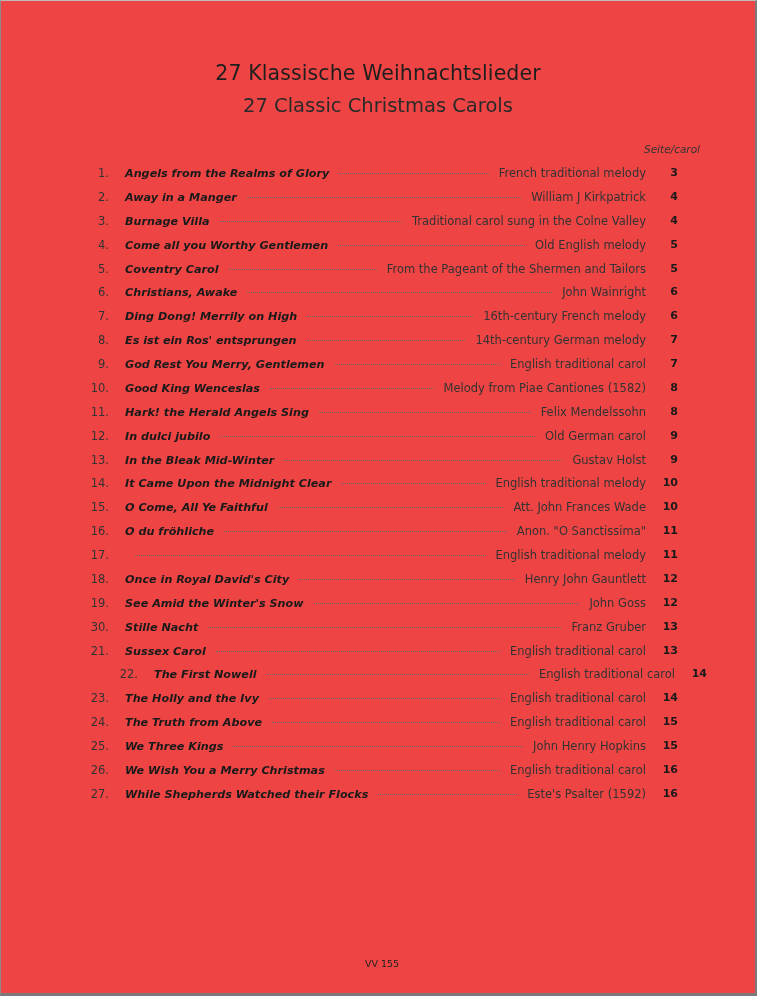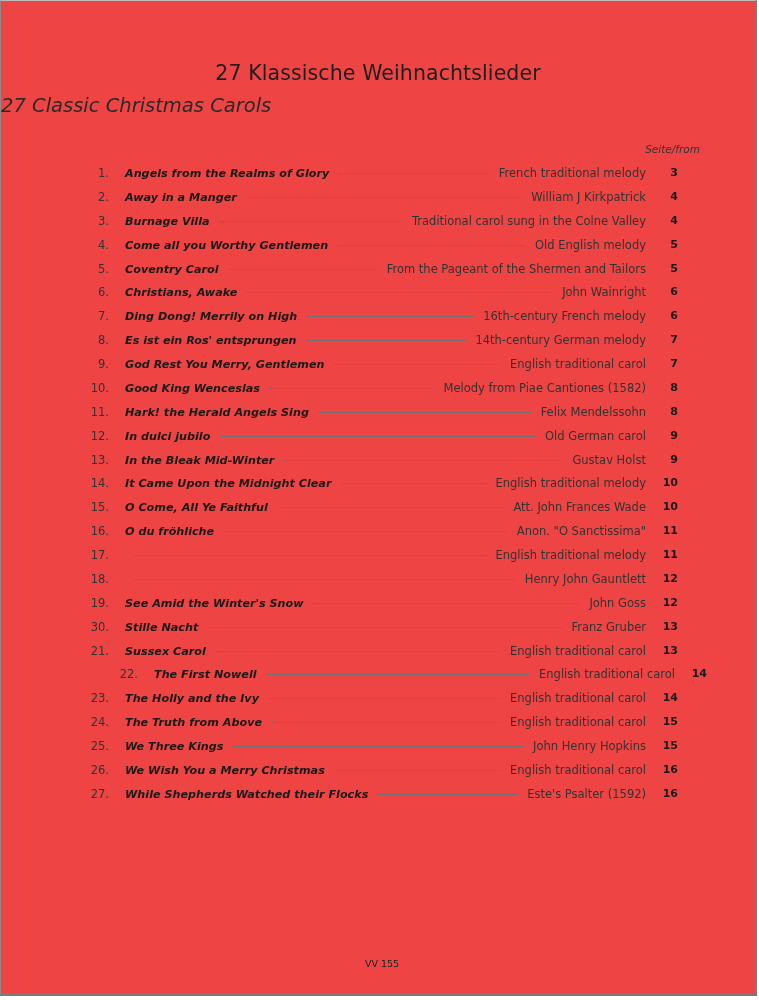--- a/index.html
+++ b/index.html
@@ -24,22 +24,22 @@
     }
     .title-de {
       position: absolute; left: 0; right: 0; top: 60px;
       text-align: center;
       font-size: 20.5px;
       color: #1e1e1e;
       letter-spacing: 0.1px;
     }
     .title-en {
       position: absolute; left: 0; right: 0; top: 93px;
+      text-align: center;
       font-size: 19.5px;
-      font-style: italic;
       color: #2a2a2a;
     }
     .col-header {
       position: absolute; right: 55px; top: 142px;
       font-size: 10.5px;
       font-style: italic;
       color: #333;
     }
     .toc {
       position: absolute; left: 0; top: 160px; width: 759px;
@@ -96,21 +96,21 @@
       font-size: 9.5px;
       color: #222;
     }
   </style>
 </head>
 <body>
 
 <div class="page">
   <div class="title-de">27 Klassische Weihnachtslieder</div>
   <div class="title-en">27 Classic Christmas Carols</div>
-  <div class="col-header">Seite/from</div>
+  <div class="col-header">Seite/carol</div>
 
   <div class="toc" id="toc">
       <div class="row" style="top: 0px;">
         <span class="num">1.</span>
         <span class="line">
           <span class="song">Angels from the Realms of Glory</span>
           <span class="leader"></span>
           <span class="composer">French traditional melody</span>
         </span>
         <span class="pg">3</span>
@@ -254,20 +254,21 @@
         <span class="num">17.</span>
         <span class="line">
           <span class="leader"></span>
           <span class="composer">English traditional melody</span>
         </span>
         <span class="pg">11</span>
       </div>
       <div class="row" style="top: 405.96px;">
         <span class="num">18.</span>
         <span class="line">
+          <span class="song">Once in Royal David's City</span>
           <span class="leader"></span>
           <span class="composer">Henry John Gauntlett</span>
         </span>
         <span class="pg">12</span>
       </div>
       <div class="row" style="top: 429.84px;">
         <span class="num">19.</span>
         <span class="line">
           <span class="song">See Amid the Winter's Snow</span>
           <span class="leader"></span>

